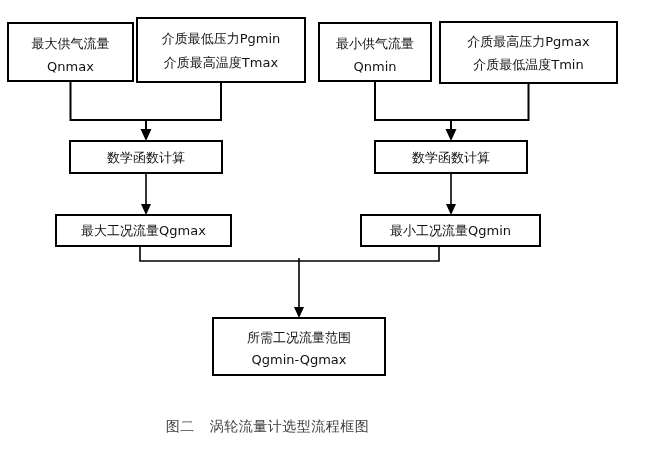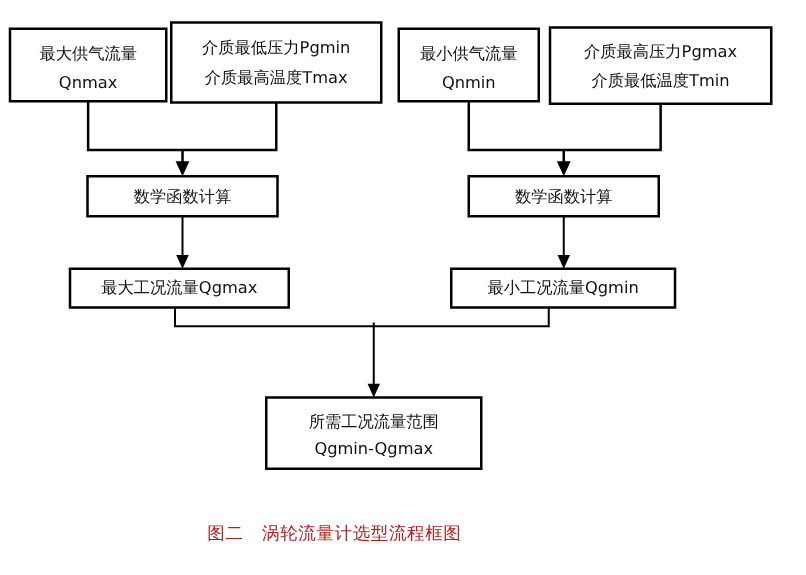--- a/index.html
+++ b/index.html
@@ -49,21 +49,21 @@
     stroke: none;
   }
   .caption {
     position: absolute;
     left: 0;
     top: 418px;
     width: 535px;
     text-align: center;
     font-family: "DejaVu Sans", "Liberation Sans", sans-serif;
     font-size: 14px;
-    color: #b91c1c;
+    color: #404040;
     letter-spacing: 0.5px;
     white-space: pre;
   }
 </style>
 </head>
 <body>
 
 <svg id="flow-root" viewBox="0 0 645 460">
 
   <g>

